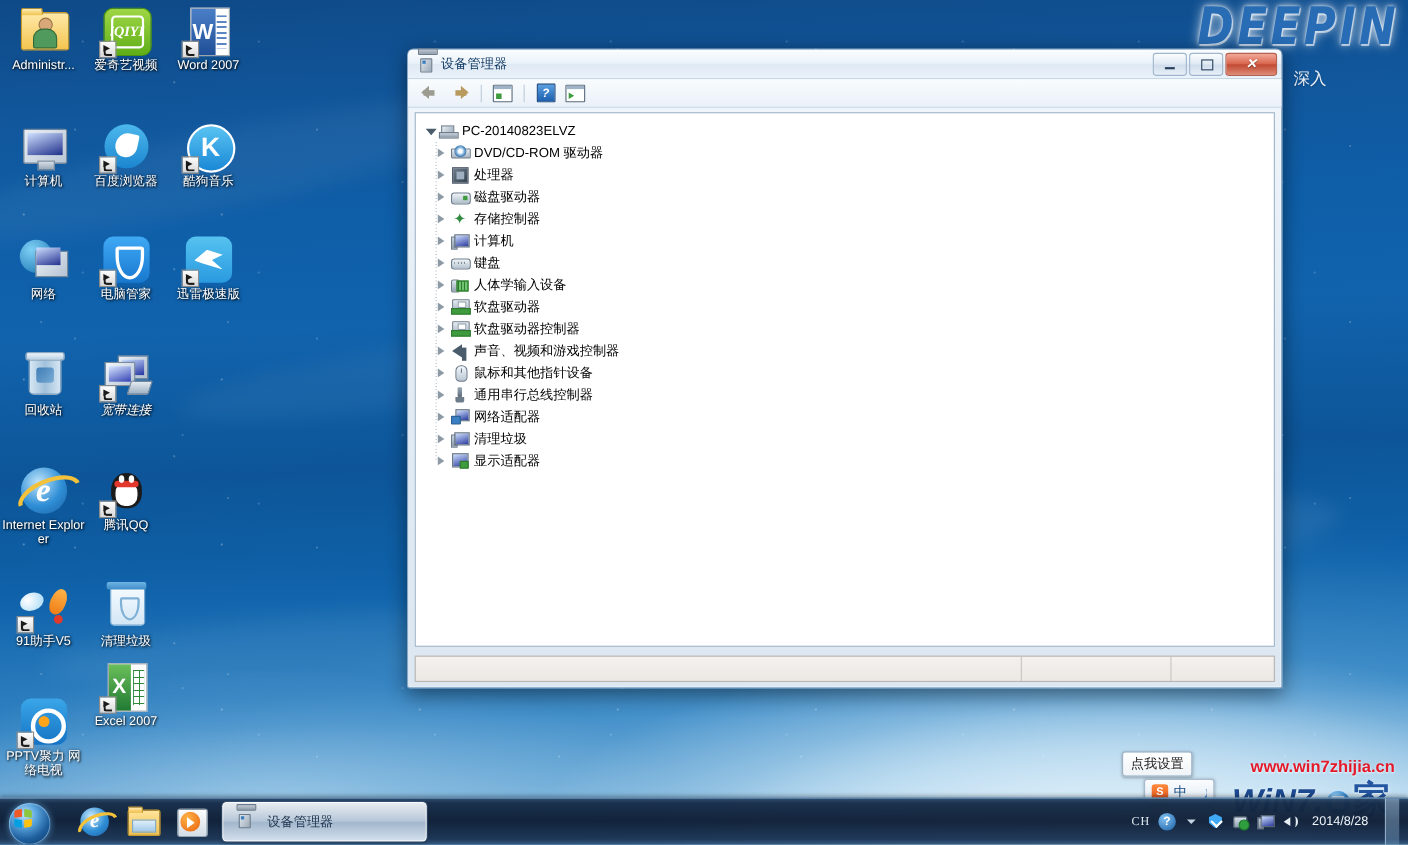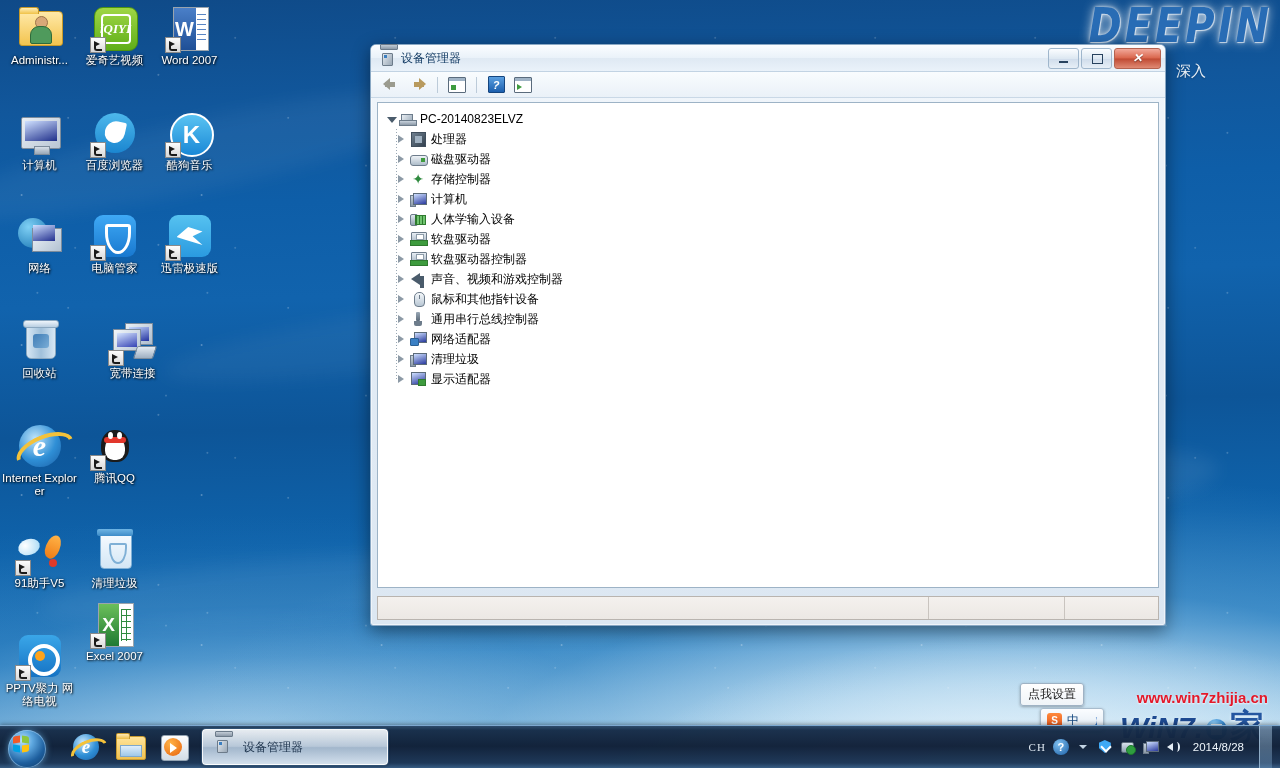--- a/index.html
+++ b/index.html
@@ -576,21 +576,21 @@
     <div class="lbl">迅雷极速版</div>
   </div>
 
   <div class="dicon" style="left:2px;top:313px;">
     <div class="glyph">
         <span class="ic-bin"></span>
       </div>
     <div class="lbl">回收站</div>
   </div>
 
-  <div class="dicon" style="left:95px;top:313px;">
+  <div class="dicon" style="left:77px;top:313px;font-style:italic;">
     <div class="glyph">
       <span class="ic-broadband">
           <i class="ic-bb1"></i>
           <i class="ic-bb2"></i>
           <i class="ic-bb3"></i>
         </span>
       <span class="shortcut-arrow"></span>
     </div>
     <div class="lbl">宽带连接</div>
   </div>
@@ -698,20 +698,30 @@
               <i class="b"></i>
               <i class="f"></i>
             </span>
         </span>
         <span class="tlbl">PC-20140823ELVZ</span>
       </div>
 
       <div style="position:relative;">
         <div class="guide" style="left:14px;top:0;bottom:10px;"></div>
 
+        <div class="tnode child">
+          <span class="tri collapsed" style="position:absolute;left:14px;"></span>
+          <span class="tico">
+            <span class="g-cd">
+                <i class="tray"></i>
+                <i class="disc"></i>
+              </span>
+          </span>
+          <span class="tlbl">DVD/CD-ROM 驱动器</span>
+        </div>
 
 
         <div class="tnode child">
           <span class="tri collapsed" style="position:absolute;left:14px;"></span>
           <span class="tico">
               <span class="g-cpu"></span>
             </span>
           <span class="tlbl">处理器</span>
         </div>
 
@@ -737,20 +747,27 @@
           <span class="tri collapsed" style="position:absolute;left:14px;"></span>
           <span class="tico">
             <span class="g-comp">
                 <i class="t"></i>
                 <i class="s"></i>
               </span>
           </span>
           <span class="tlbl">计算机</span>
         </div>
 
+        <div class="tnode child">
+          <span class="tri collapsed" style="position:absolute;left:14px;"></span>
+          <span class="tico">
+              <span class="g-kbd"></span>
+            </span>
+          <span class="tlbl">键盘</span>
+        </div>
 
         <div class="tnode child">
           <span class="tri collapsed" style="position:absolute;left:14px;"></span>
           <span class="tico">
             <span class="g-hid">
                 <i class="a"></i>
                 <i class="b2"></i>
               </span>
           </span>
           <span class="tlbl">人体学输入设备</span>

